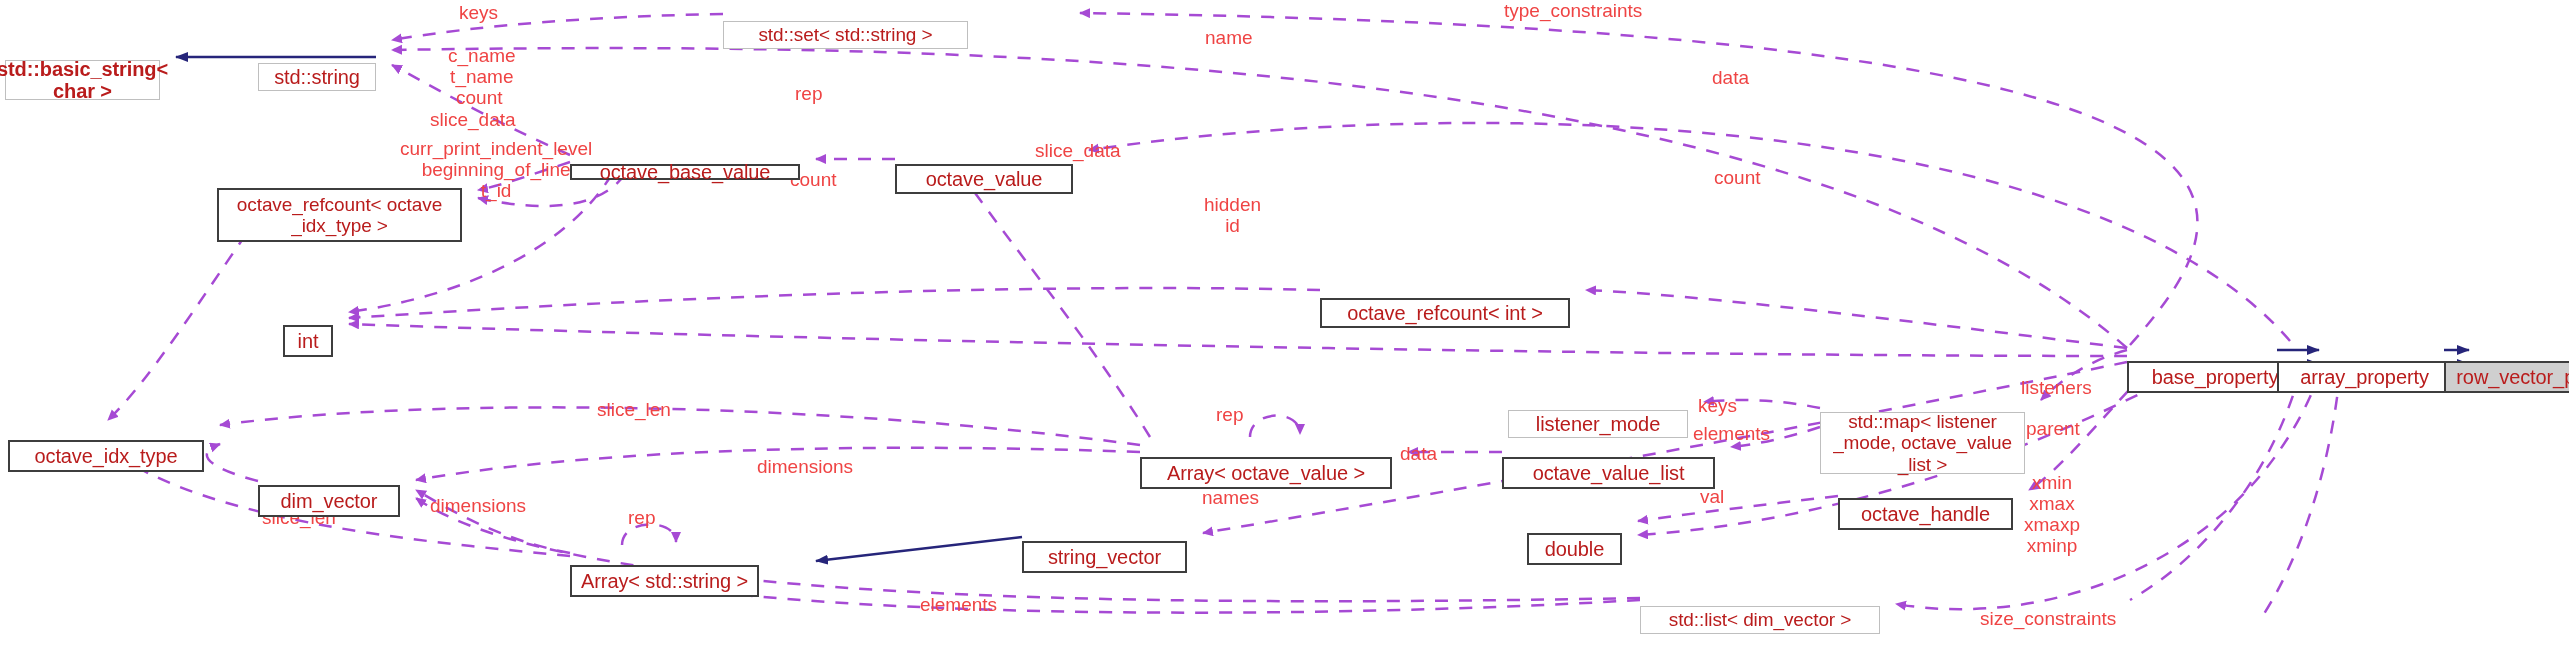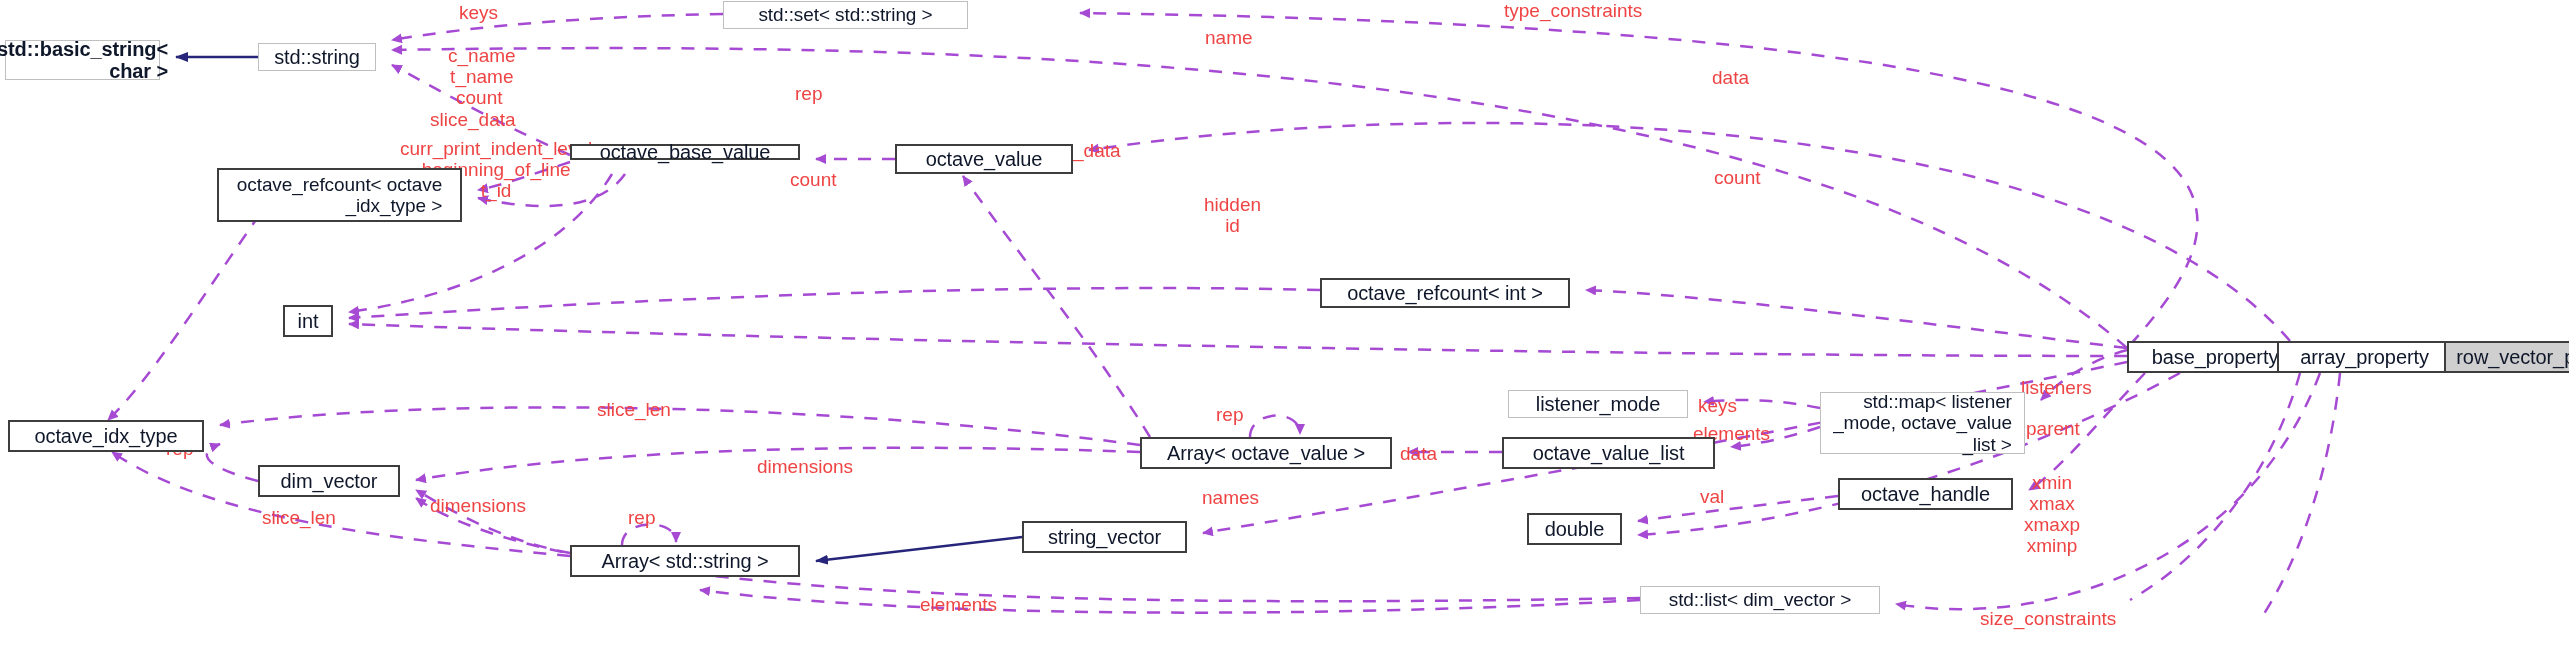--- a/index.html
+++ b/index.html
@@ -11,28 +11,29 @@
     font-family:"Liberation Sans","DejaVu Sans",sans-serif;
     overflow:hidden;
   }
   svg#edges{position:absolute;left:0;top:0;width:2569px;height:646px;}
   .node{
     position:absolute;
     box-sizing:border-box;
     display:flex;
     align-items:center;
     justify-content:center;
-    text-align:right;
+    text-align:center;
     background:#ffffff;
     font-size:20px;
     line-height:1.12;
-    color:#0f172a;
+    color:#b91c1c;
     white-space:pre-line;
     letter-spacing:-0.1px;
     z-index:5;
+    margin-top:20px;
   }
   
   .node.solid{border:2px solid #3d3d3d;}
   
   .node.light{border:1px solid #bfbfbf;}
   
   .node.focus{border:2px solid #3d3d3d;background:#cfcfcf;}
 
   .elabel{
     position:absolute;
@@ -171,21 +172,21 @@
   <div class="node light" style="left:1820px;top:392px;width:205px;height:62px;font-size:19px;">std::map&lt; listener
 _mode, octave_value
 _list &gt;</div>
 
   <div class="node solid" style="left:1838px;top:478px;width:175px;height:32px;">octave_handle</div>
 
   <div class="node solid" style="left:1527px;top:513px;width:95px;height:32px;">double</div>
 
   <div class="node solid" style="left:1022px;top:521px;width:165px;height:32px;">string_vector</div>
 
-  <div class="node solid" style="left:570px;top:545px;width:230px;height:32px;">Array&lt; std::string &gt;</div>
+  <div class="node solid" style="left:570px;top:545px;width:189px;height:32px;">Array&lt; std::string &gt;</div>
 
   <div class="node light" style="left:1640px;top:586px;width:240px;height:28px;font-size:19px;">std::list&lt; dim_vector &gt;</div>
 
   <div class="node solid" style="left:2127px;top:341px;width:176px;height:32px;">base_property</div>
 
   <div class="node solid" style="left:2277px;top:341px;width:175px;height:32px;">array_property</div>
 
   <div class="node focus" style="left:2444px;top:341px;width:205px;height:32px;">row_vector_property</div>
 
   <div class="elabel" style="left:459px;top:3px;">keys</div>

